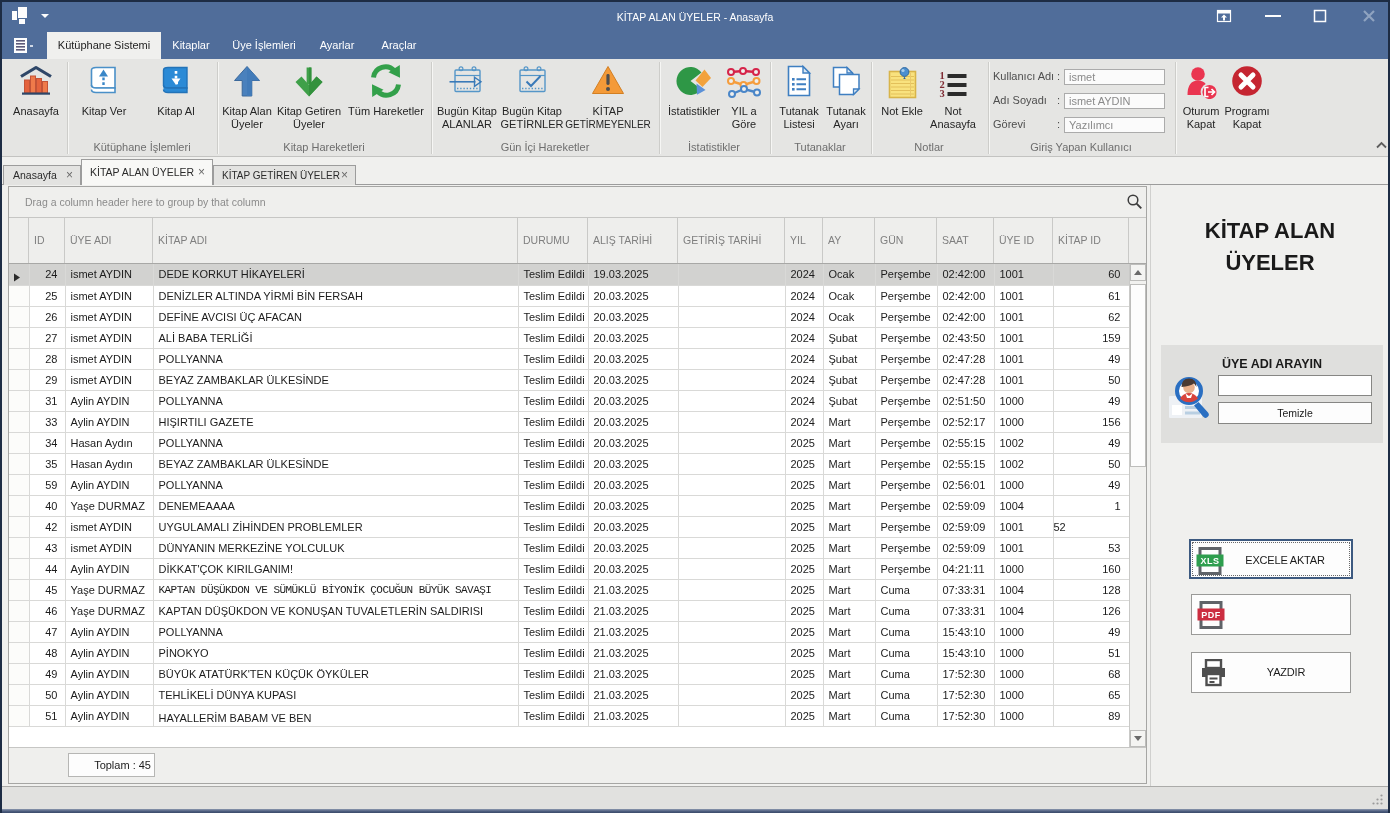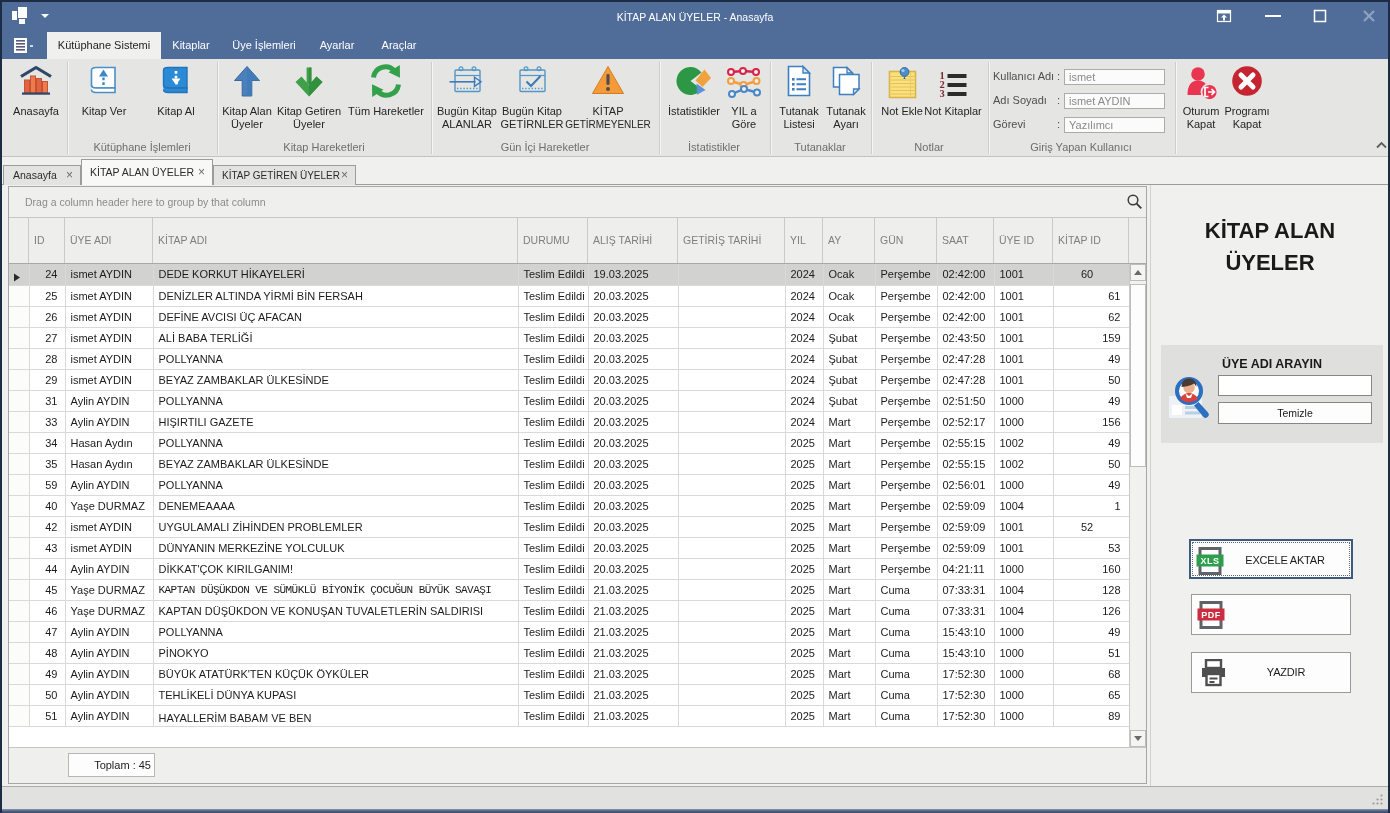--- a/index.html
+++ b/index.html
@@ -230,21 +230,21 @@
       </div>
 <div class="rbtn" style="left:920px;width:62px">
         <svg class="ricon" width="36" height="36" viewBox="0 0 36 36">
 <text x="7" y="16" font-size="10.5" fill="#7e2a33" font-family="Liberation Serif" font-weight="bold" text-anchor="middle">1</text>
 <text x="7" y="25" font-size="10.5" fill="#7e2a33" font-family="Liberation Serif" font-weight="bold" text-anchor="middle">2</text>
 <text x="7" y="34" font-size="10.5" fill="#7e2a33" font-family="Liberation Serif" font-weight="bold" text-anchor="middle">3</text>
 <rect x="12.5" y="11" width="19" height="4" fill="#2b2b2b"></rect>
 <rect x="12.5" y="20" width="19" height="4" fill="#2b2b2b"></rect>
 <rect x="12.5" y="29" width="19" height="4" fill="#2b2b2b"></rect>
 </svg>
-        <div class="rbtn-lab">Not Kitaplar</div>
+        <div class="rbtn-lab">Not Anasayfa</div>
       </div>
 <div class="rbtn" style="left:1172px;width:54px">
         <svg class="ricon" width="36" height="36" viewBox="0 0 36 36">
 <circle cx="15" cy="11" r="6.8" fill="#ea3550"></circle>
 <path d="M4.5 32 q0 -14.5 10.5 -14.5 q10.5 0 10.5 14.5 z" fill="#ea3550"></path>
 <circle cx="26.5" cy="29" r="8" fill="#ea3550" stroke="#e5e5e3" stroke-width="1.8"></circle>
 <path d="M25.5 24.5 h-3.5 v9 h3.5" fill="none" stroke="#ffffff" stroke-width="1.7"></path>
 <path d="M25 29 h6 M28.5 26 l3 3 l-3 3" fill="none" stroke="#ffffff" stroke-width="1.7"></path>
 </svg>
         <div class="rbtn-lab">Oturum<br>Kapat</div>
@@ -325,21 +325,21 @@
               <td style="border-right:1px solid #d9d9d7;border-bottom:1px solid #d9d9d7;padding:0 0 0 5px;overflow:hidden;white-space:nowrap;">ismet AYDIN</td>
               <td style="border-right:1px solid #d9d9d7;border-bottom:1px solid #d9d9d7;padding:0 0 0 5px;overflow:hidden;white-space:nowrap;">DEDE KORKUT HİKAYELERİ</td>
               <td style="border-right:1px solid #d9d9d7;border-bottom:1px solid #d9d9d7;padding:0 0 0 5px;overflow:hidden;white-space:nowrap;">Teslim Edildi</td>
               <td style="border-right:1px solid #d9d9d7;border-bottom:1px solid #d9d9d7;padding:0 0 0 5px;overflow:hidden;white-space:nowrap;">19.03.2025</td>
               <td style="border-right:1px solid #d9d9d7;border-bottom:1px solid #d9d9d7;padding:0 0 0 5px;overflow:hidden;white-space:nowrap;"></td>
               <td style="border-right:1px solid #d9d9d7;border-bottom:1px solid #d9d9d7;padding:0 0 0 5px;overflow:hidden;white-space:nowrap;">2024</td>
               <td style="border-right:1px solid #d9d9d7;border-bottom:1px solid #d9d9d7;padding:0 0 0 5px;overflow:hidden;white-space:nowrap;">Ocak</td>
               <td style="border-right:1px solid #d9d9d7;border-bottom:1px solid #d9d9d7;padding:0 0 0 5px;overflow:hidden;white-space:nowrap;">Perşembe</td>
               <td style="border-right:1px solid #d9d9d7;border-bottom:1px solid #d9d9d7;padding:0 0 0 5px;overflow:hidden;white-space:nowrap;">02:42:00</td>
               <td style="border-right:1px solid #d9d9d7;border-bottom:1px solid #d9d9d7;padding:0 0 0 5px;overflow:hidden;white-space:nowrap;">1001</td>
-              <td style="border-right:1px solid #d9d9d7;border-bottom:1px solid #d9d9d7;padding:0 0 0 5px;overflow:hidden;white-space:nowrap;text-align:center;padding:0 8px 0 0;">60</td>
+              <td style="border-right:1px solid #d9d9d7;border-bottom:1px solid #d9d9d7;padding:0 0 0 5px;overflow:hidden;white-space:nowrap;text-align:right;padding:0 8px 0 0;">60</td>
             </tr>
 <tr style="height:21px;">
               <td style="border-right:1px solid #d9d9d7;border-bottom:1px solid #d9d9d7;padding:0 0 0 5px;overflow:hidden;white-space:nowrap;background:#fcfcfa;padding-left:0;"></td>
               <td style="border-right:1px solid #d9d9d7;border-bottom:1px solid #d9d9d7;padding:0 0 0 5px;overflow:hidden;white-space:nowrap;text-align:right;padding:0 7px 0 0;">25</td>
               <td style="border-right:1px solid #d9d9d7;border-bottom:1px solid #d9d9d7;padding:0 0 0 5px;overflow:hidden;white-space:nowrap;">ismet AYDIN</td>
               <td style="border-right:1px solid #d9d9d7;border-bottom:1px solid #d9d9d7;padding:0 0 0 5px;overflow:hidden;white-space:nowrap;">DENİZLER ALTINDA YİRMİ BİN FERSAH</td>
               <td style="border-right:1px solid #d9d9d7;border-bottom:1px solid #d9d9d7;padding:0 0 0 5px;overflow:hidden;white-space:nowrap;">Teslim Edildi</td>
               <td style="border-right:1px solid #d9d9d7;border-bottom:1px solid #d9d9d7;padding:0 0 0 5px;overflow:hidden;white-space:nowrap;">20.03.2025</td>
               <td style="border-right:1px solid #d9d9d7;border-bottom:1px solid #d9d9d7;padding:0 0 0 5px;overflow:hidden;white-space:nowrap;"></td>
               <td style="border-right:1px solid #d9d9d7;border-bottom:1px solid #d9d9d7;padding:0 0 0 5px;overflow:hidden;white-space:nowrap;">2024</td>
@@ -505,21 +505,21 @@
               <td style="border-right:1px solid #d9d9d7;border-bottom:1px solid #d9d9d7;padding:0 0 0 5px;overflow:hidden;white-space:nowrap;">ismet AYDIN</td>
               <td style="border-right:1px solid #d9d9d7;border-bottom:1px solid #d9d9d7;padding:0 0 0 5px;overflow:hidden;white-space:nowrap;">UYGULAMALI ZİHİNDEN PROBLEMLER</td>
               <td style="border-right:1px solid #d9d9d7;border-bottom:1px solid #d9d9d7;padding:0 0 0 5px;overflow:hidden;white-space:nowrap;">Teslim Edildi</td>
               <td style="border-right:1px solid #d9d9d7;border-bottom:1px solid #d9d9d7;padding:0 0 0 5px;overflow:hidden;white-space:nowrap;">20.03.2025</td>
               <td style="border-right:1px solid #d9d9d7;border-bottom:1px solid #d9d9d7;padding:0 0 0 5px;overflow:hidden;white-space:nowrap;"></td>
               <td style="border-right:1px solid #d9d9d7;border-bottom:1px solid #d9d9d7;padding:0 0 0 5px;overflow:hidden;white-space:nowrap;">2025</td>
               <td style="border-right:1px solid #d9d9d7;border-bottom:1px solid #d9d9d7;padding:0 0 0 5px;overflow:hidden;white-space:nowrap;">Mart</td>
               <td style="border-right:1px solid #d9d9d7;border-bottom:1px solid #d9d9d7;padding:0 0 0 5px;overflow:hidden;white-space:nowrap;">Perşembe</td>
               <td style="border-right:1px solid #d9d9d7;border-bottom:1px solid #d9d9d7;padding:0 0 0 5px;overflow:hidden;white-space:nowrap;">02:59:09</td>
               <td style="border-right:1px solid #d9d9d7;border-bottom:1px solid #d9d9d7;padding:0 0 0 5px;overflow:hidden;white-space:nowrap;">1001</td>
-              <td style="border-right:1px solid #d9d9d7;border-bottom:1px solid #d9d9d7;padding:0 0 0 5px;overflow:hidden;white-space:nowrap;text-align:center;padding:0 8px 0 0;">52</td>
+              <td style="border-right:1px solid #d9d9d7;border-bottom:1px solid #d9d9d7;padding:0 0 0 5px;overflow:hidden;white-space:nowrap;text-align:left;padding:0 8px 0 0;">52</td>
             </tr>
 <tr style="height:21px;">
               <td style="border-right:1px solid #d9d9d7;border-bottom:1px solid #d9d9d7;padding:0 0 0 5px;overflow:hidden;white-space:nowrap;background:#fcfcfa;padding-left:0;"></td>
               <td style="border-right:1px solid #d9d9d7;border-bottom:1px solid #d9d9d7;padding:0 0 0 5px;overflow:hidden;white-space:nowrap;text-align:right;padding:0 7px 0 0;">43</td>
               <td style="border-right:1px solid #d9d9d7;border-bottom:1px solid #d9d9d7;padding:0 0 0 5px;overflow:hidden;white-space:nowrap;">ismet AYDIN</td>
               <td style="border-right:1px solid #d9d9d7;border-bottom:1px solid #d9d9d7;padding:0 0 0 5px;overflow:hidden;white-space:nowrap;">DÜNYANIN MERKEZİNE YOLCULUK</td>
               <td style="border-right:1px solid #d9d9d7;border-bottom:1px solid #d9d9d7;padding:0 0 0 5px;overflow:hidden;white-space:nowrap;">Teslim Edildi</td>
               <td style="border-right:1px solid #d9d9d7;border-bottom:1px solid #d9d9d7;padding:0 0 0 5px;overflow:hidden;white-space:nowrap;">20.03.2025</td>
               <td style="border-right:1px solid #d9d9d7;border-bottom:1px solid #d9d9d7;padding:0 0 0 5px;overflow:hidden;white-space:nowrap;"></td>
               <td style="border-right:1px solid #d9d9d7;border-bottom:1px solid #d9d9d7;padding:0 0 0 5px;overflow:hidden;white-space:nowrap;">2025</td>

